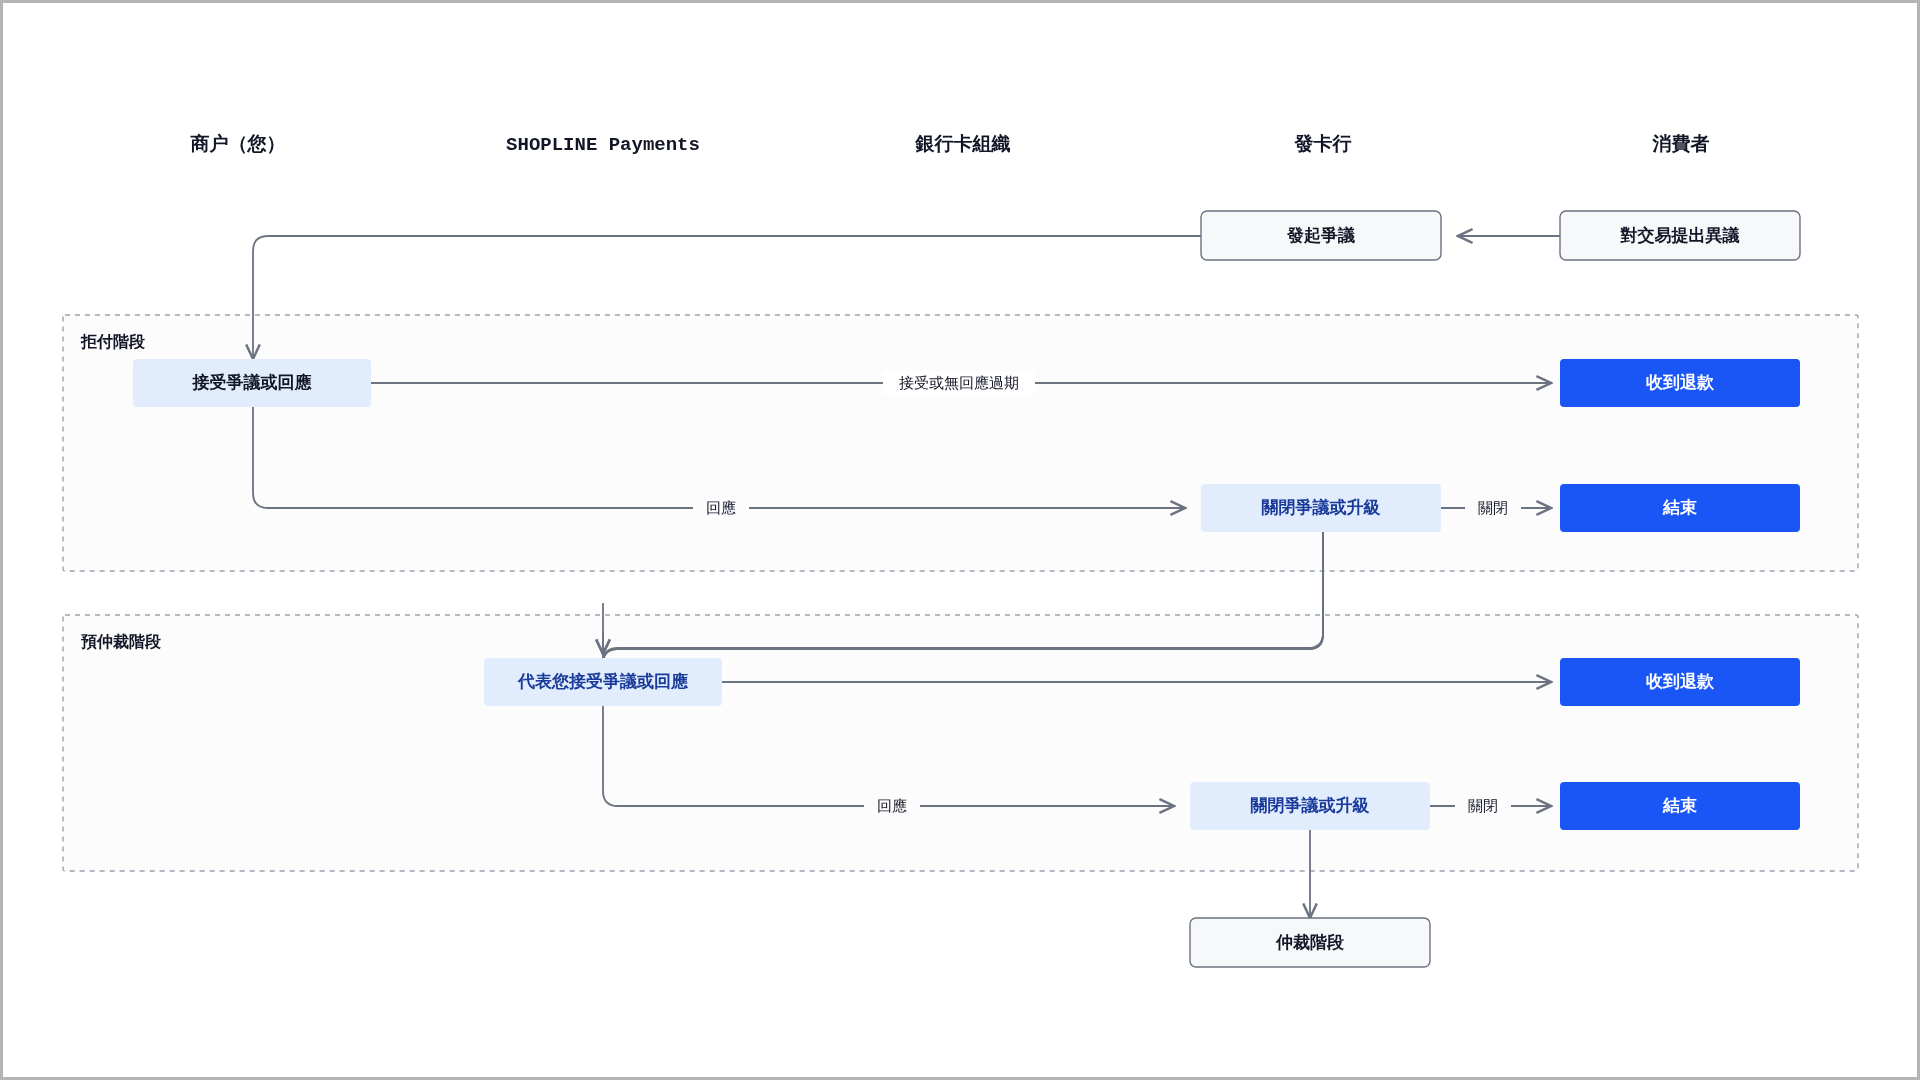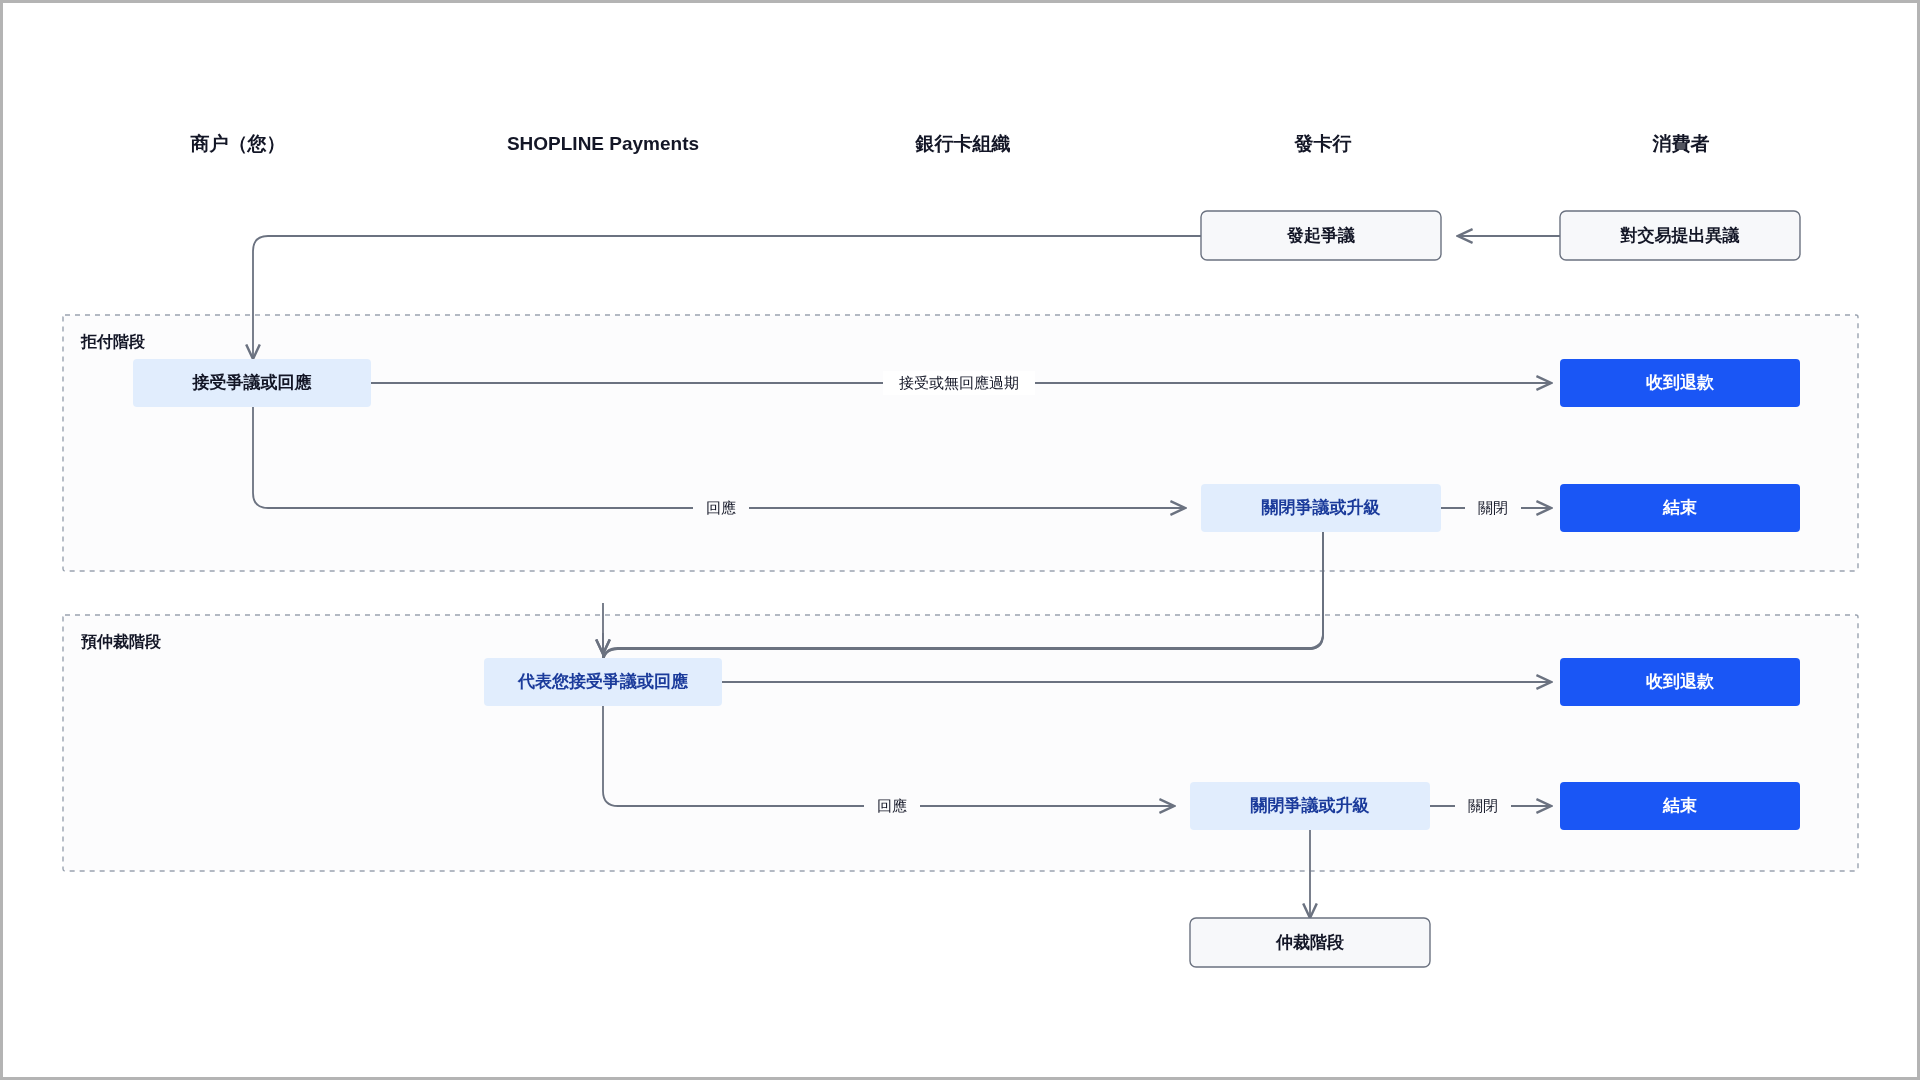--- a/index.html
+++ b/index.html
@@ -6,20 +6,21 @@
   body{
     width:1920px;height:1080px;
     background:#b4b4b4;
     font-family:"Liberation Sans","DejaVu Sans",sans-serif;
     overflow:hidden;
   }
   #canvas{
     position:absolute;left:3px;top:3px;
     width:1914px;height:1074px;
     background:#ffffff;
+    font-family:Liberation Mono, monospace;
   }
   svg{display:block;}
   .lane-title{
     font-size:19px;font-weight:700;fill:#131626;
     text-anchor:middle;dominant-baseline:middle;
   }
   .stage-label{
     font-size:16px;font-weight:700;fill:#131626;
     text-anchor:start;dominant-baseline:middle;
   }

